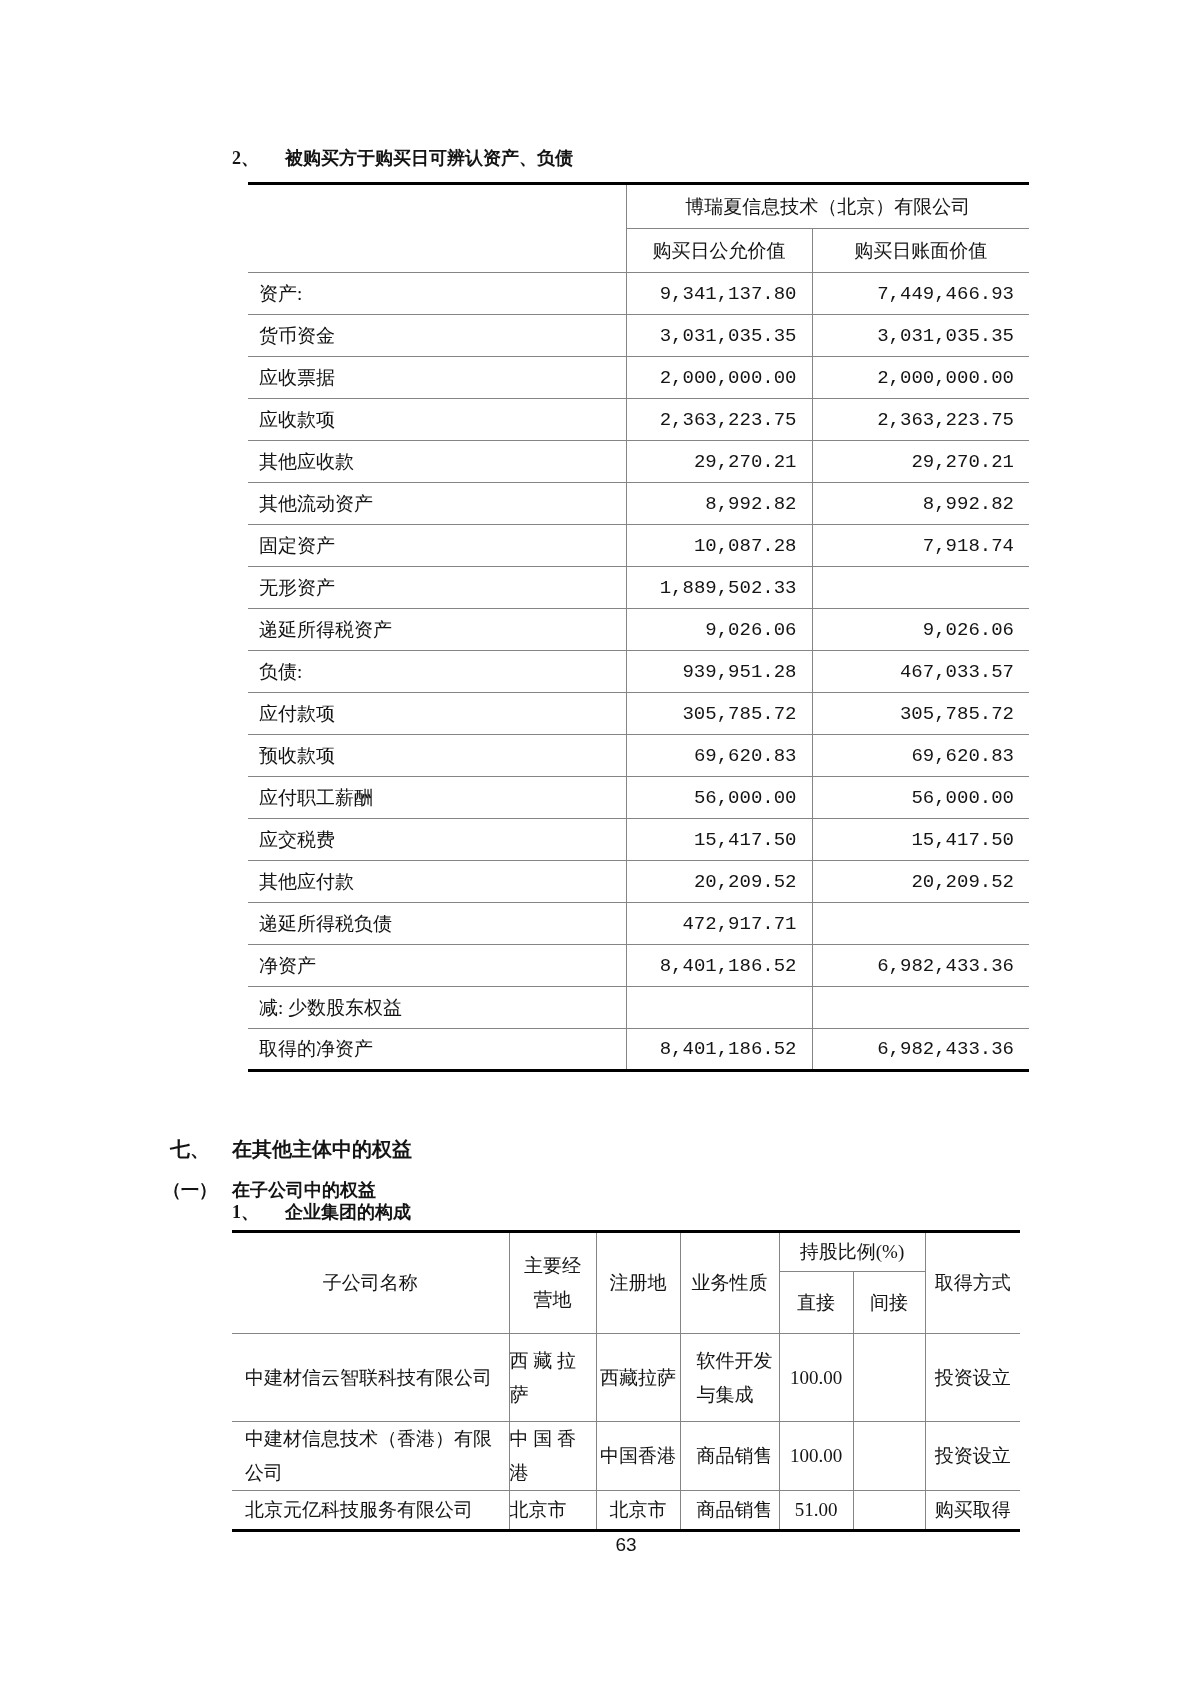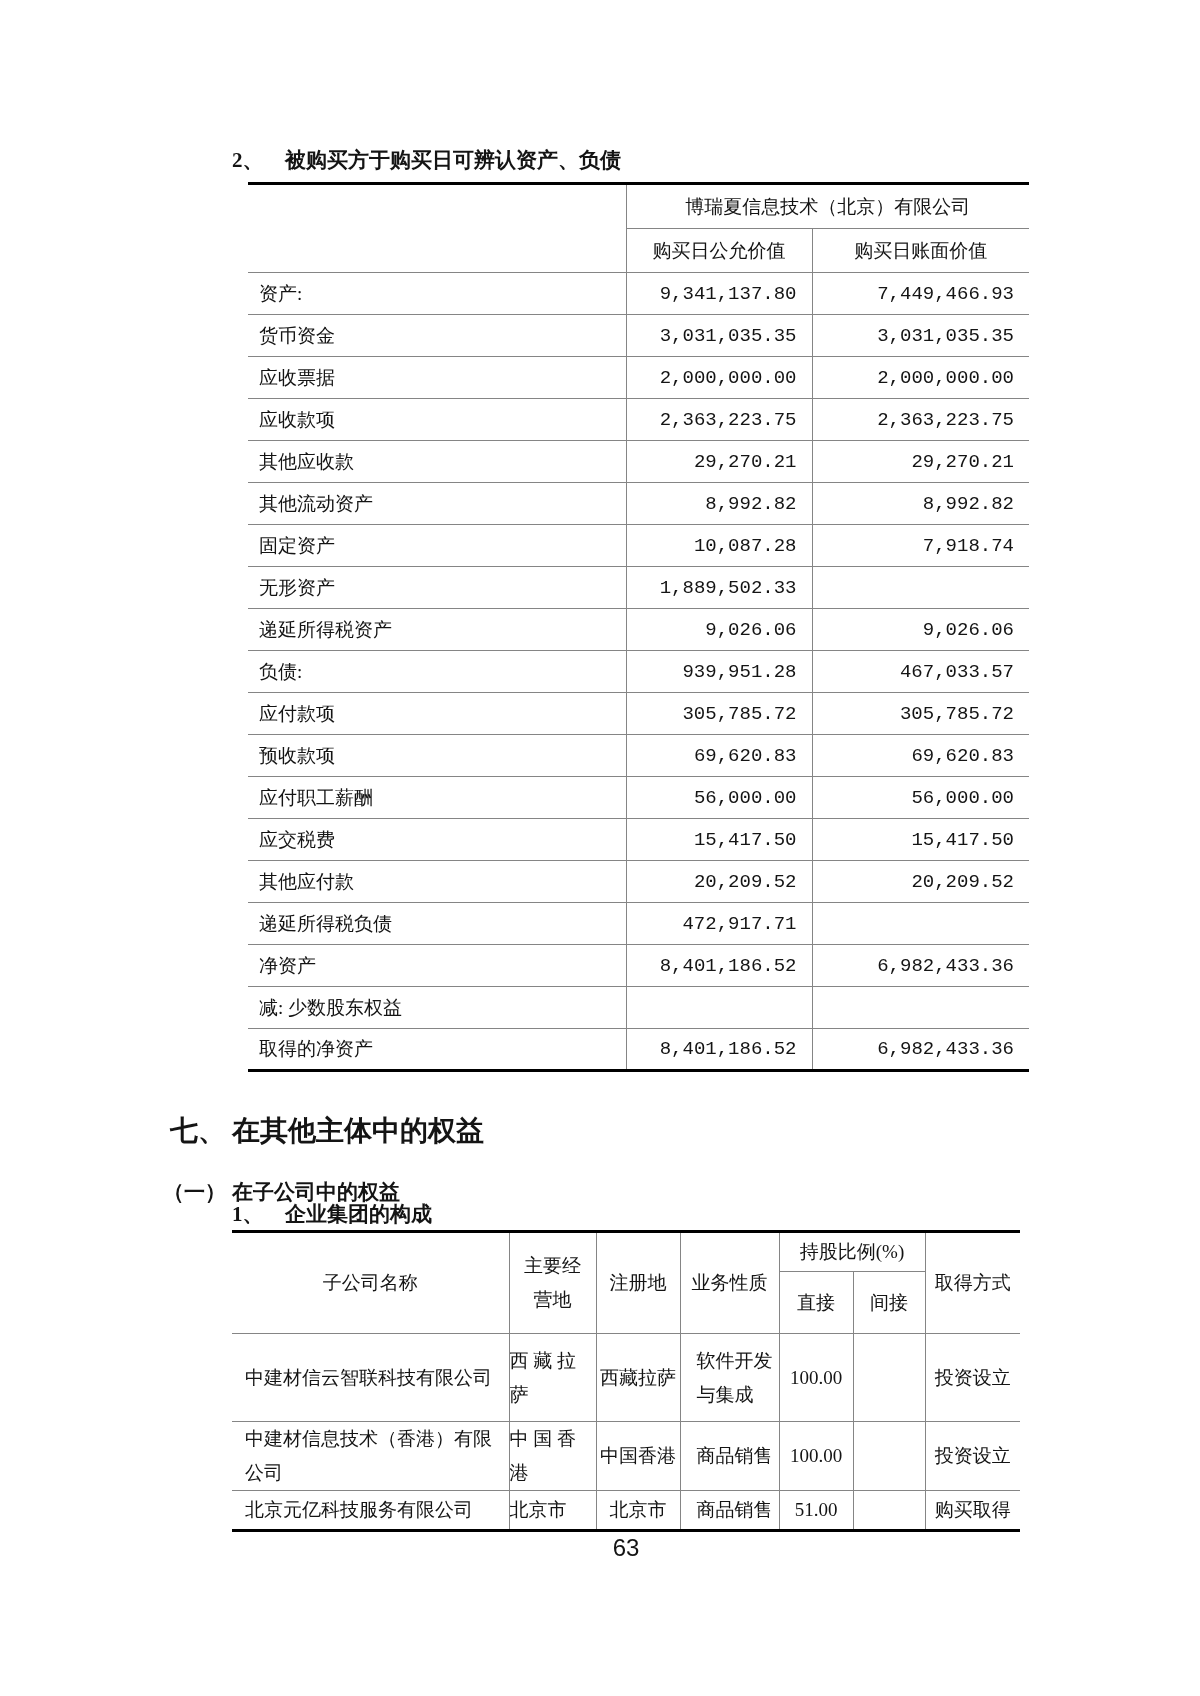--- a/index.html
+++ b/index.html
@@ -2,21 +2,21 @@
 <html><head>
 <meta charset="utf-8">
 <style>
   html,body { margin:0; padding:0; background:#e8e8e8; }
   .page {
     position:relative; width:1200px; height:1696px; margin:0 auto;
     background:#ffffff; overflow:hidden;
     font-family:"Liberation Serif","DejaVu Serif",serif;
     color:#141414;
   }
-  .heading { position:absolute; font-weight:bold; font-size:21px; white-space:nowrap; }
+  .heading { position:absolute; font-weight:bold; font-size:18px; white-space:nowrap; }
   .heading .hnum { display:inline-block; }
   table { border-collapse:collapse; table-layout:fixed; }
   .doc-table {
     position:absolute;
     border-top:3px solid #000; border-bottom:3px solid #000;
     font-size:19px;
   }
   .doc-table th, .doc-table td {
     border-top:1px solid #858585; border-bottom:1px solid #858585;
     font-weight:normal; padding:0; vertical-align:middle;
@@ -44,21 +44,21 @@
   #table2 .h-bot { height:62px; }
   #table2 .r1 { height:88px; }
   #table2 .r2 { height:62px; }
   #table2 .r3 { height:40px; }
   #table2 td.name { text-align:left; padding-left:13px; }
   #table2 td.place { text-align:left; padding-right:3px; }
   #table2 td.biz { text-align:left; padding-left:16px; padding-right:4px; }
 
   .page-number {
     position:absolute; left:232px; top:1534px; width:788px;
-    text-align:center; font-size:24px;
+    text-align:center; font-size:19px;
     font-family:"Liberation Sans","DejaVu Sans",sans-serif;
   }
 </style>
 </head>
 <body>
 
 <div class="page">
 
   <div class="heading" style="left:232px; top:146px;">
     <span class="hnum" style="width:53px;">2、</span><span>被购买方于购买日可辨认资产、负债</span>
@@ -172,21 +172,21 @@
           <td class="num vline"></td>
         </tr>
         <tr>
           <td class="lbl">取得的净资产</td>
           <td class="num vline">8,401,186.52</td>
           <td class="num vline">6,982,433.36</td>
         </tr>
       </tbody>
   </table>
 
-  <div class="heading" style="left:170px; top:1112px; font-size:28px;">
+  <div class="heading" style="left:170px; top:1136px; font-size:20px;">
     <span class="hnum" style="width:62px;">七、</span><span>在其他主体中的权益</span>
   </div>
 
   <div class="heading" style="left:163px; top:1178px;">
     <span class="hnum" style="width:69px;">（一）</span><span>在子公司中的权益</span>
   </div>
 
   <div class="heading" style="left:232px; top:1200px;">
     <span class="hnum" style="width:53px;">1、</span><span>企业集团的构成</span>
   </div>

